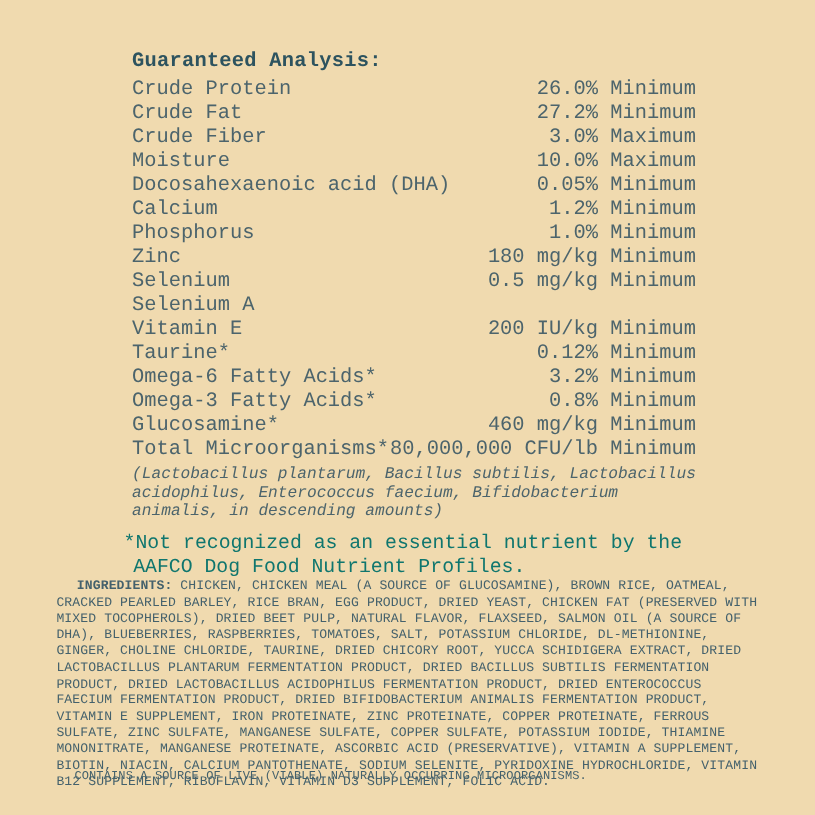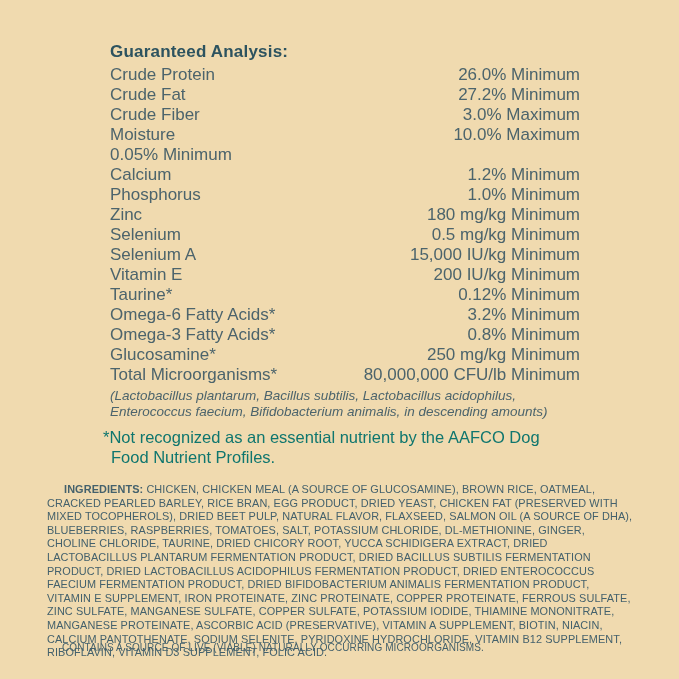--- a/index.html
+++ b/index.html
@@ -11,20 +11,21 @@
     height: 679px;
     background: #f0daaf;
     overflow: hidden;
     font-family: "Liberation Sans", sans-serif;
     -webkit-font-smoothing: antialiased;
   }
   .page {
     position: relative;
     width: 679px;
     height: 476px;
+    font-family: Liberation Mono, monospace;
   }
   
   .ga-section {
     position: absolute;
     left: 110px;
     top: 42px;
     width: 470px;
   }
   .ga-title {
     font-size: 17px;
@@ -106,61 +107,61 @@
         </div>
         <div class="ga-row">
           <span class="label">Crude Fiber</span>
           <span class="value">3.0% Maximum</span>
         </div>
         <div class="ga-row">
           <span class="label">Moisture</span>
           <span class="value">10.0% Maximum</span>
         </div>
         <div class="ga-row">
+          <span class="label">Docosahexaenoic acid (DHA)</span>
           <span class="value">0.05% Minimum</span>
         </div>
         <div class="ga-row">
           <span class="label">Calcium</span>
           <span class="value">1.2% Minimum</span>
         </div>
         <div class="ga-row">
           <span class="label">Phosphorus</span>
           <span class="value">1.0% Minimum</span>
         </div>
         <div class="ga-row">
           <span class="label">Zinc</span>
           <span class="value">180 mg/kg Minimum</span>
         </div>
         <div class="ga-row">
           <span class="label">Selenium</span>
           <span class="value">0.5 mg/kg Minimum</span>
         </div>
         <div class="ga-row">
           <span class="label">Selenium A</span>
-          <span class="value">15,000 IU/kg Minimum</span>
         </div>
         <div class="ga-row">
           <span class="label">Vitamin E</span>
           <span class="value">200 IU/kg Minimum</span>
         </div>
         <div class="ga-row">
           <span class="label">Taurine*</span>
           <span class="value">0.12% Minimum</span>
         </div>
         <div class="ga-row">
           <span class="label">Omega-6 Fatty Acids*</span>
           <span class="value">3.2% Minimum</span>
         </div>
         <div class="ga-row">
           <span class="label">Omega-3 Fatty Acids*</span>
           <span class="value">0.8% Minimum</span>
         </div>
         <div class="ga-row">
           <span class="label">Glucosamine*</span>
-          <span class="value">250 mg/kg Minimum</span>
+          <span class="value">460 mg/kg Minimum</span>
         </div>
         <div class="ga-row">
           <span class="label">Total Microorganisms*</span>
           <span class="value">80,000,000 CFU/lb Minimum</span>
         </div>
       </div>
 
     <div class="micro-note">(Lactobacillus plantarum, Bacillus subtilis, Lactobacillus acidophilus, Enterococcus faecium, Bifidobacterium animalis, in descending amounts)</div>
 
     <div class="footnote">*Not recognized as an essential nutrient by the AAFCO Dog Food Nutrient Profiles.</div>

